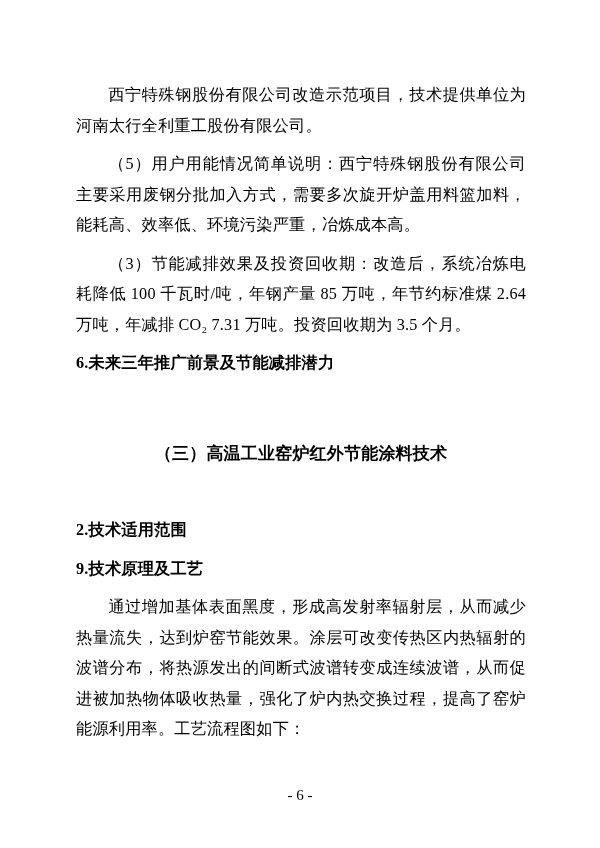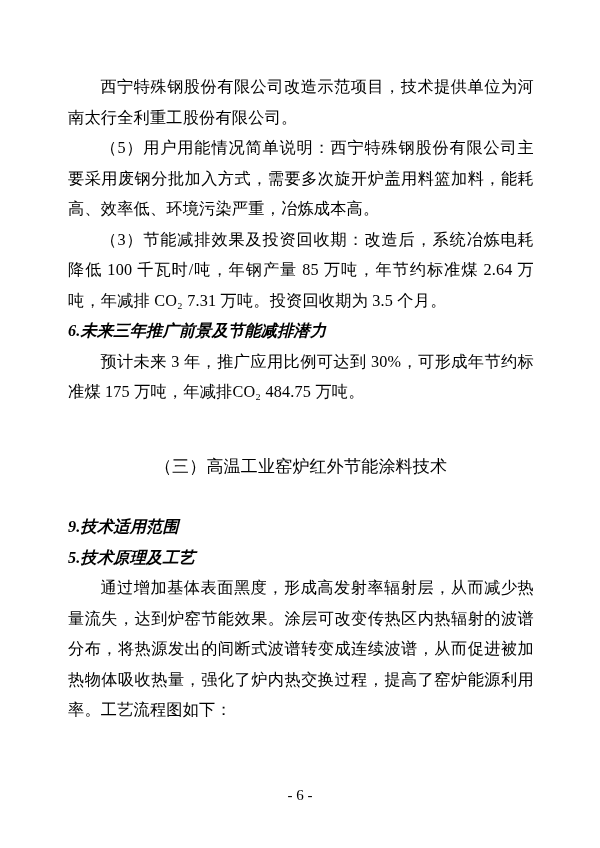--- a/index.html
+++ b/index.html
@@ -17,37 +17,36 @@
     color: #000000;
     overflow: hidden;
   }
   .content {
     position: absolute;
     left: 68px;
     top: 72px;
     width: 466px;
   }
   p {
-    margin: 0;
+    margin: 8px;
     font-size: 16.2px;
     line-height: 30.5px;
     text-align: justify;
     text-justify: inter-ideograph;
     letter-spacing: 0.2px;
   }
   p.indent {
     text-indent: 2em;
   }
   p.bold {
     font-weight: bold;
-    font-style: italic;
   }
   p.center {
     text-align: center;
-    font-weight: normal;
+    font-weight: bold;
     font-size: 17px;
   }
   .gap-med { height: 30px; }
   .gap-large { height: 44px; }
   .pagenum {
     position: absolute;
     left: 0;
     right: 0;
     bottom: 44px;
     text-align: center;
@@ -59,27 +58,26 @@
 <body>
 
 <div class="page">
   <div class="content">
 
     <p class="indent">西宁特殊钢股份有限公司改造示范项目，技术提供单位为河南太行全利重工股份有限公司。</p>
     <p class="indent">（5）用户用能情况简单说明：西宁特殊钢股份有限公司主要采用废钢分批加入方式，需要多次旋开炉盖用料篮加料，能耗高、效率低、环境污染严重，冶炼成本高。</p>
     <p class="indent">（3）节能减排效果及投资回收期：改造后，系统冶炼电耗降低 100 千瓦时/吨，年钢产量 85 万吨，年节约标准煤 2.64 万吨，年减排 CO₂ 7.31 万吨。投资回收期为 3.5 个月。</p>
 
     <p class="bold">6.未来三年推广前景及节能减排潜力</p>
-    <p class="indent">预计未来 3 年，推广应用比例可达到 30%，可形成年节约标准煤 175 万吨，年减排CO₂ 484.75 万吨。</p>
 
     <div class="gap-large"></div>
     <p class="center">（三）高温工业窑炉红外节能涂料技术</p>
     <div class="gap-med"></div>
 
-    <p class="bold">9.技术适用范围</p>
+    <p class="bold">2.技术适用范围</p>
 
-    <p class="bold">5.技术原理及工艺</p>
+    <p class="bold">9.技术原理及工艺</p>
     <p class="indent">通过增加基体表面黑度，形成高发射率辐射层，从而减少热量流失，达到炉窑节能效果。涂层可改变传热区内热辐射的波谱分布，将热源发出的间断式波谱转变成连续波谱，从而促进被加热物体吸收热量，强化了炉内热交换过程，提高了窑炉能源利用率。工艺流程图如下：</p>
 
   </div>
 
   <div class="pagenum">- 6 -</div>
 </div>
 
 </body></html>

